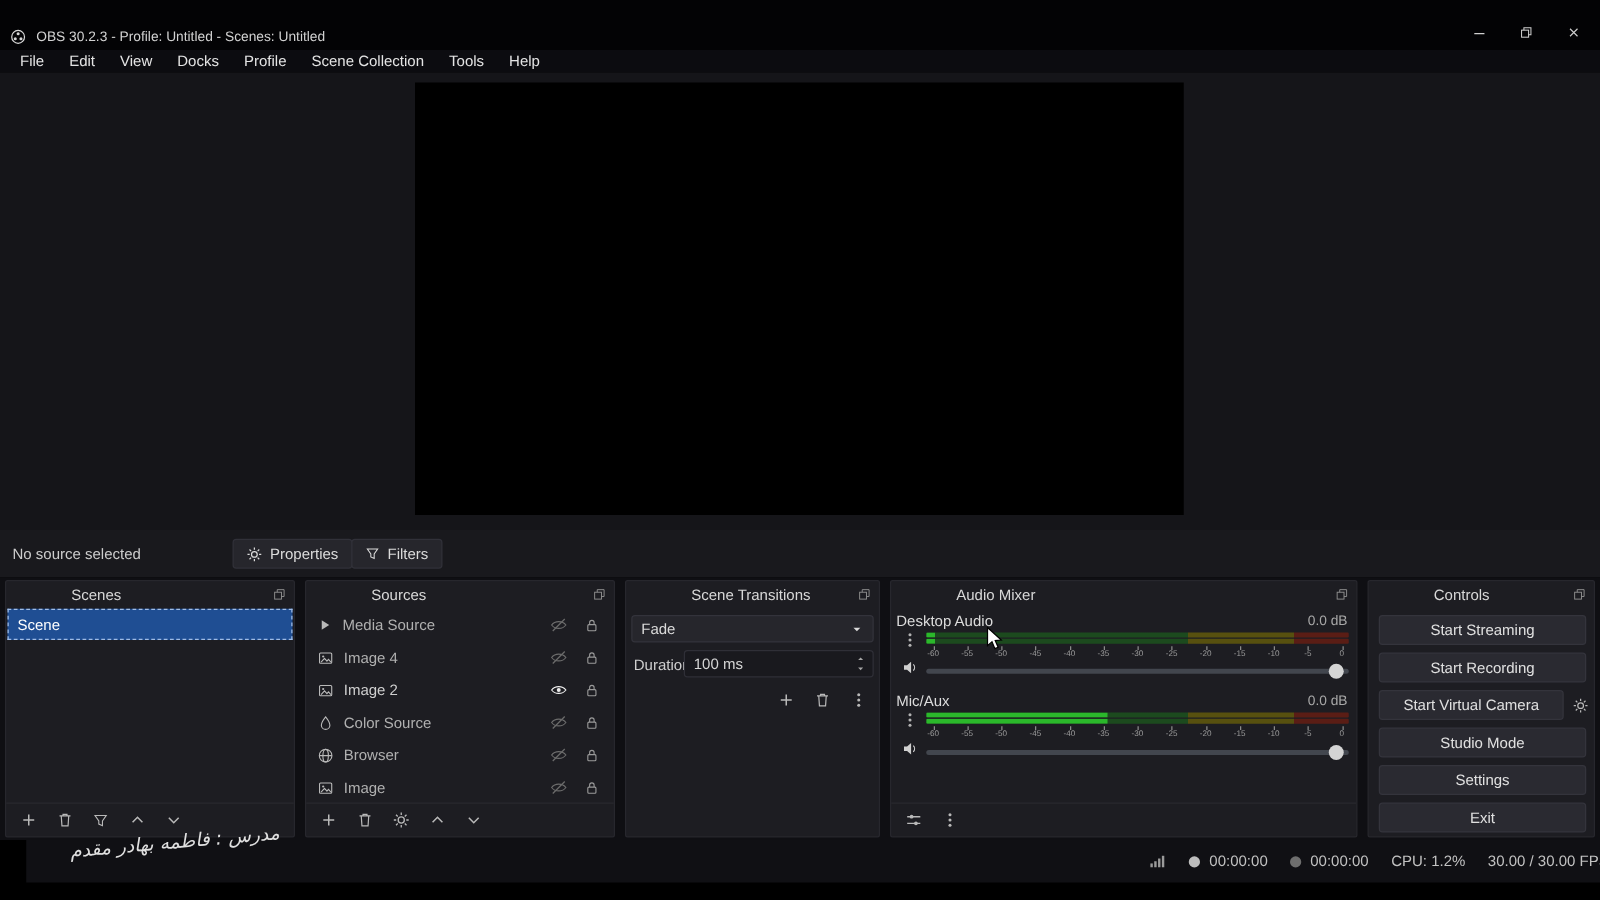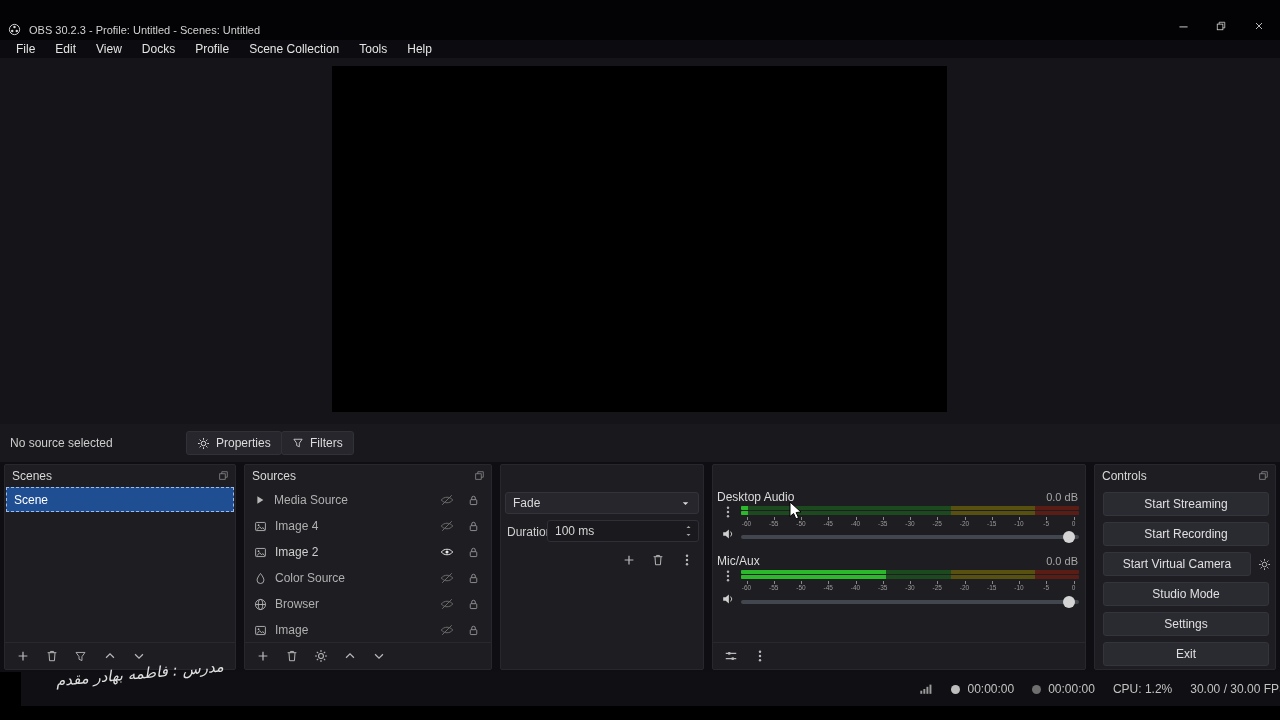--- a/index.html
+++ b/index.html
@@ -25,21 +25,21 @@
 
   
   .selbar{position:absolute;left:0;top:424px;width:1280px;height:38px;background:#19191d;}
   .nosrc{position:absolute;left:10px;top:0;height:38px;display:flex;align-items:center;font-size:12px;color:#cdcdcd;}
   .tbtn{position:absolute;top:7px;height:24px;background:#26262c;border:1px solid #313139;border-radius:3px;
         color:#dcdcdc;font-size:12px;display:flex;align-items:center;gap:6px;padding:0 10px;box-sizing:border-box;}
 
   
   .dockarea{position:absolute;left:0;top:462px;width:1280px;height:210px;background:#0f0f13;}
   .panel{position:absolute;top:2px;height:206px;background:#1d1d22;border:1px solid #27272d;
-         box-sizing:border-box;border-radius:2px;}
+         box-sizing:border-box;border-radius:2px;padding-left:45px;}
   .phead{height:21px;display:flex;align-items:center;justify-content:space-between;
          padding:0 6px 0 7px;font-size:12px;color:#d8d8d8;}
   .dockic{color:#8f8f8f;}
   .ptool{position:absolute;left:0;bottom:0;width:100%;height:27px;border-top:1px solid #28282e;
          display:flex;align-items:center;padding:0 9px;gap:12px;box-sizing:border-box;color:#b9b9b9;}
   .icbtn{width:17px;height:17px;display:flex;align-items:center;justify-content:center;color:#b9b9b9;}
 
   
   .scenelist{position:absolute;left:1px;right:1px;top:22px;bottom:28px;}
   .scene-item{height:25px;display:flex;align-items:center;padding:0 8px;font-size:12px;color:#d2d2d2;box-sizing:border-box;}
@@ -453,20 +453,28 @@
           </span>
         <span class="icbtn">
             <svg class="ic" width="14" height="14">
               <use href="#i-down"></use>
             </svg>
           </span>
       </div>
     </section>
 
     <section class="panel" style="left:500px;width:204px">
+      <div class="phead">
+        <span>Scene Transitions</span>
+        <span class="dockic">
+            <svg class="ic" width="11" height="11">
+              <use href="#i-dock"></use>
+            </svg>
+          </span>
+      </div>
       <div class="combo">
         <span>Fade</span>
         <span>
             <svg class="ic" width="11" height="11">
               <use href="#i-caret-down"></use>
             </svg>
           </span>
       </div>
       <span class="durlabel">Duration</span>
       <div class="spin">
@@ -493,20 +501,28 @@
           </span>
         <span class="icbtn">
             <svg class="ic" width="14" height="14">
               <use href="#i-dots"></use>
             </svg>
           </span>
       </div>
     </section>
 
     <section class="panel" style="left:712px;width:374px">
+      <div class="phead">
+        <span>Audio Mixer</span>
+        <span class="dockic">
+            <svg class="ic" width="11" height="11">
+              <use href="#i-dock"></use>
+            </svg>
+          </span>
+      </div>
 
       <span class="mx-name" style="top:25px">Desktop Audio</span>
       <span class="mx-db" style="top:26px">0.0 dB</span>
       <span class="mx-dots" style="top:40px">
           <svg class="ic" width="14" height="14">
             <use href="#i-dots"></use>
           </svg>
         </span>
       <div class="mx-meter" style="top:41px">
         <div class="mrow">

